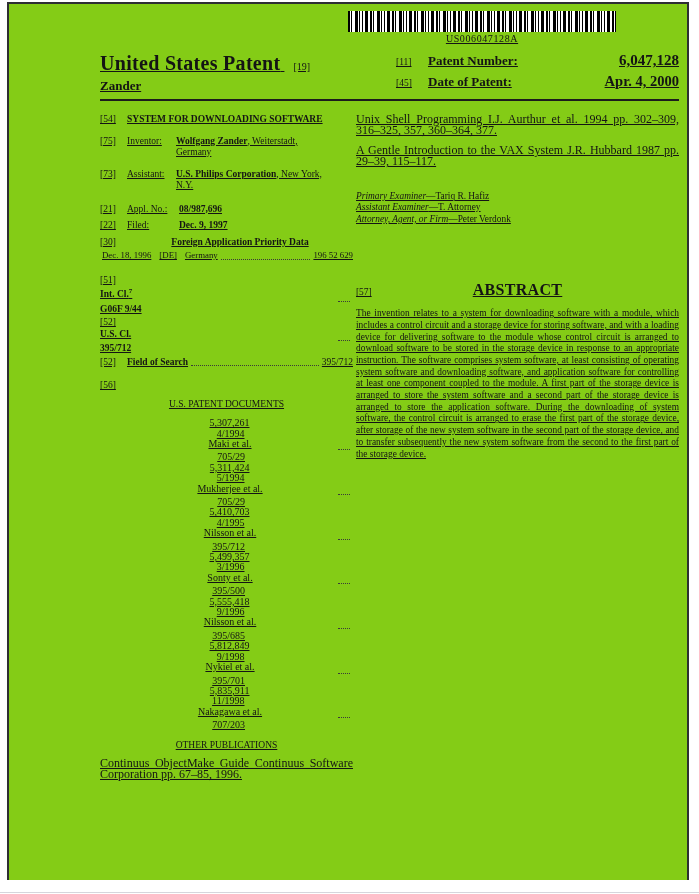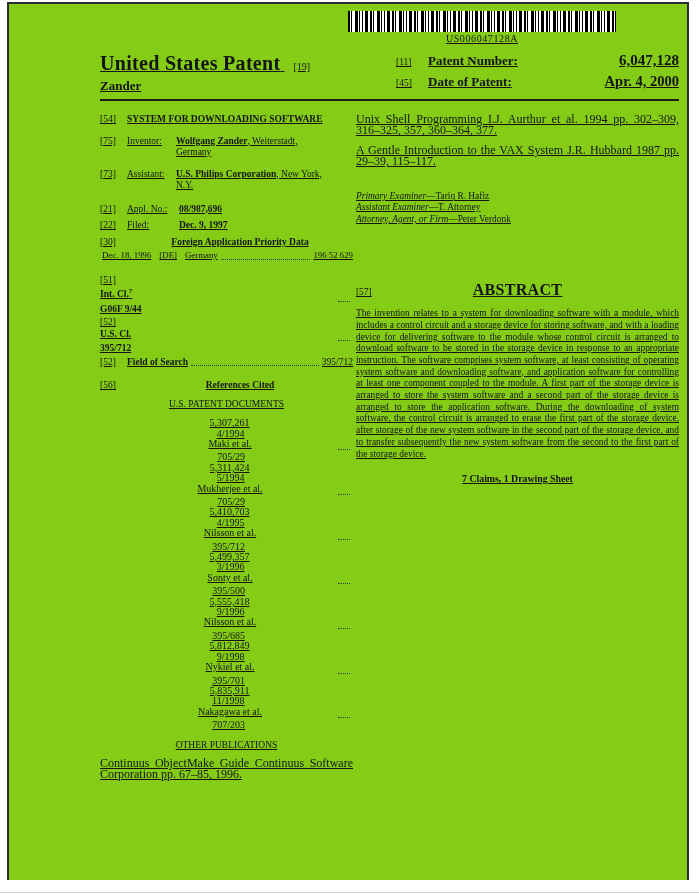--- a/index.html
+++ b/index.html
@@ -170,21 +170,20 @@
 
         <div class="field mb12">
           <span class="code">[52]</span>
           <span class="b">Field of Search</span>
           <span class="dots"></span>
           <span>395/712</span>
         </div>
 
         <div class="field mb7">
           <span class="code">[56]</span>
-          <span class="b center" style="flex:1;">References Cited</span>
         </div>
 
         <div class="center mb8">U.S. PATENT DOCUMENTS</div>
 
         <div>
           <div class="ref-row">
             <span class="ref-num">5,307,261</span>
             <span class="ref-date">4/1994</span>
             <span class="ref-name">Maki et al.</span>
             <span class="dots"></span>
@@ -252,20 +251,19 @@
         </div>
 
         <div class="abstract-head">
           <span class="code" style="width:32px;">[57]</span>
           <span class="heading">ABSTRACT</span>
           <span style="width:32px;"></span>
         </div>
 
         <div class="abstract-text just">The invention relates to a system for downloading software with a module, which includes a control circuit and a storage device for storing software, and with a loading device for delivering software to the module whose control circuit is arranged to download software to be stored in the storage device in response to an appropriate instruction. The software comprises system software, at least consisting of operating system software and downloading software, and application software for controlling at least one component coupled to the module. A first part of the storage device is arranged to store the system software and a second part of the storage device is arranged to store the application software. During the downloading of system software, the control circuit is arranged to erase the first part of the storage device, after storage of the new system software in the second part of the storage device, and to transfer subsequently the new system software from the second to the first part of the storage device.</div>
 
-        <div class="claims center">7 Claims, 1 Drawing Sheet</div>
 
       </div>
     </div>
   </div>
 </div>
 
 <div class="bottom-line"></div>
 
 </body></html>

